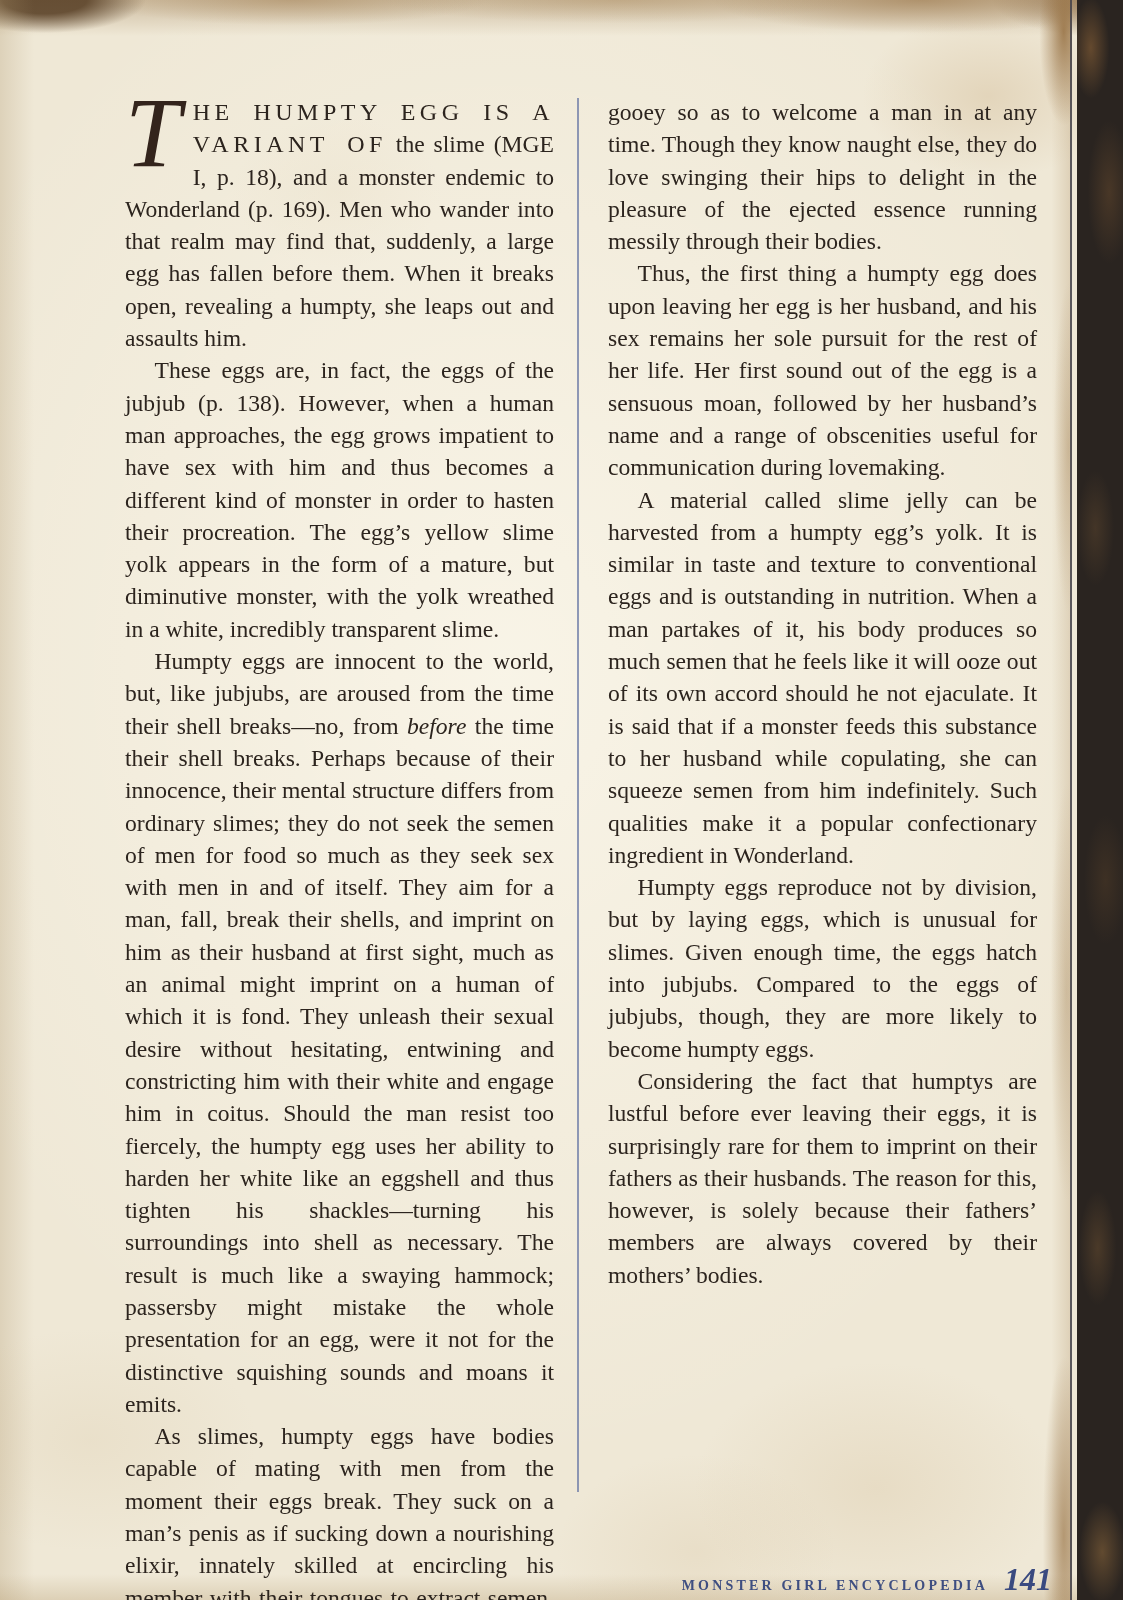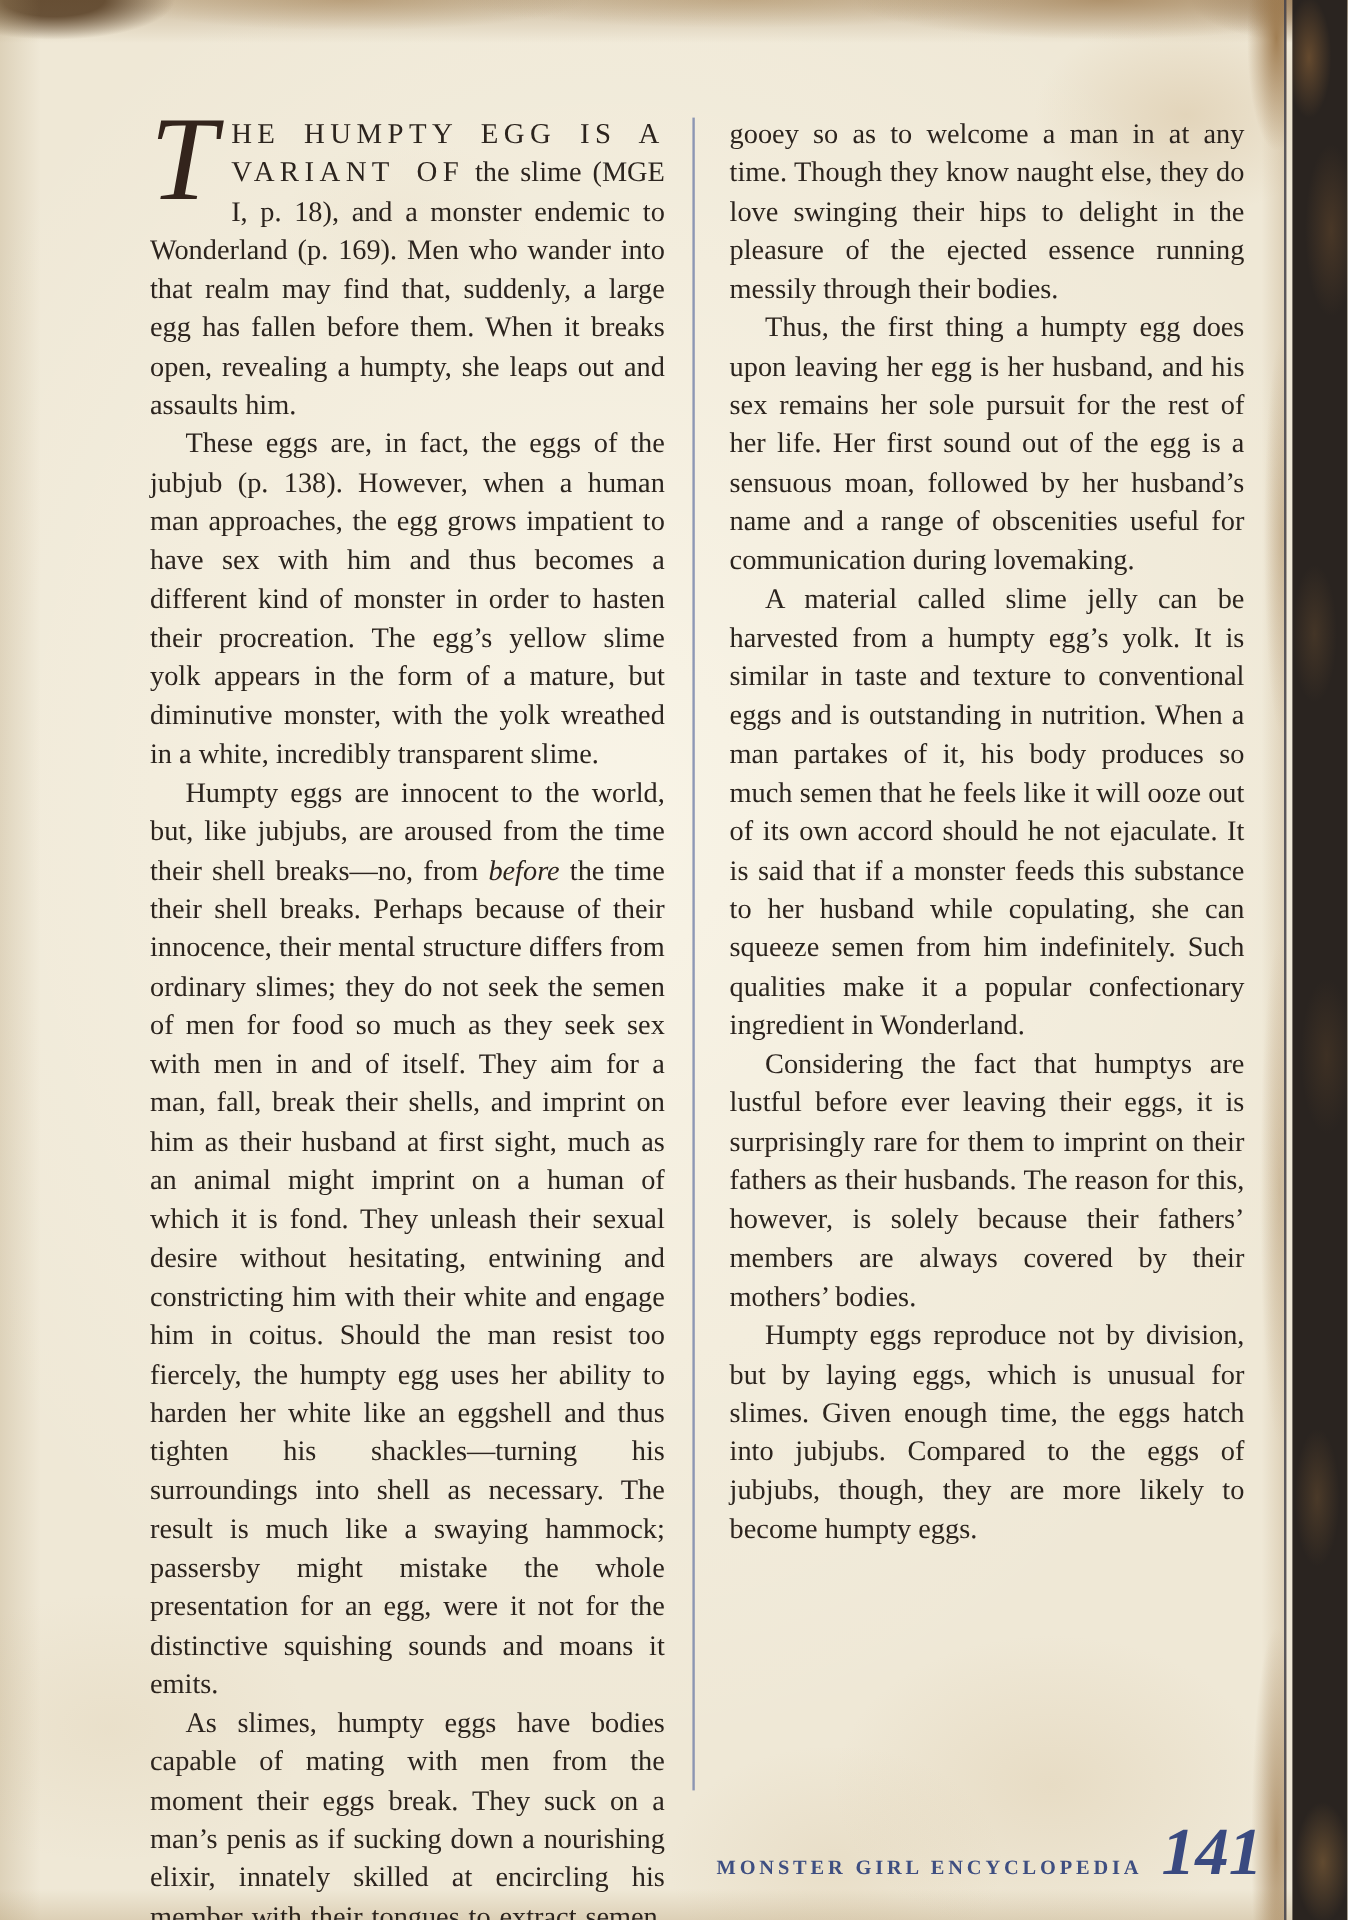--- a/index.html
+++ b/index.html
@@ -82,25 +82,26 @@
   }
   .lead{
     font-size:24px;letter-spacing:4.5px;word-spacing:5px;
   }
   .italic{font-style:italic;}
   .footer{
     position:absolute;top:1516px;left:560px;width:492px;
     display:flex;justify-content:flex-end;align-items:baseline;gap:16px;
   }
   .book-title{
-    font-size:17px;letter-spacing:3.2px;color:#3e4e81;font-weight:600;
+    font-size:14px;letter-spacing:3.2px;color:#3e4e81;font-weight:600;
   }
   .page-number{
-    font-size:56px;font-style:italic;font-weight:bold;color:#3a4a80;
+    font-size:32px;font-style:italic;font-weight:bold;color:#3a4a80;
     line-height:1;
+    margin-top:47px;
   }
 </style>
 </head>
 <body>
 
 <div id="page">
   <div class="top-edge"></div>
   <div class="left-edge"></div>
   <div class="bottom-edge"></div>
   <div class="edge-stain"></div>
@@ -111,21 +112,21 @@
   <div class="col col-left" id="col-left">
       <p><span class="dropcap">T</span><span class="lead">HE HUMPTY EGG IS A VARIANT OF</span><span> the slime (MGE I, p. 18), and a monster endemic to Wonderland (p. 169). Men who wander into that realm may find that, suddenly, a large egg has fallen before them. When it breaks open, revealing a humpty, she leaps out and assaults him.</span></p>
       <p class="ind"><span>These eggs are, in fact, the eggs of the jubjub (p. 138). However, when a human man approaches, the egg grows impatient to have sex with him and thus becomes a different kind of monster in order to hasten their procreation. The egg’s yellow slime yolk appears in the form of a mature, but diminutive monster, with the yolk wreathed in a white, incredibly transparent slime.</span></p>
       <p class="ind"><span>Humpty eggs are innocent to the world, but, like jubjubs, are aroused from the time their shell breaks—no, from </span><span class="italic">before</span><span> the time their shell breaks. Perhaps because of their innocence, their mental structure differs from ordinary slimes; they do not seek the semen of men for food so much as they seek sex with men in and of itself. They aim for a man, fall, break their shells, and imprint on him as their husband at first sight, much as an animal might imprint on a human of which it is fond. They unleash their sexual desire without hesitating, entwining and constricting him with their white and engage him in coitus. Should the man resist too fiercely, the humpty egg uses her ability to harden her white like an eggshell and thus tighten his shackles—turning his surroundings into shell as necessary. The result is much like a swaying hammock; passersby might mistake the whole presentation for an egg, were it not for the distinctive squishing sounds and moans it emits.</span></p>
       <p class="ind"><span>As slimes, humpty eggs have bodies capable of mating with men from the moment their eggs break. They suck on a man’s penis as if sucking down a nourishing elixir, innately skilled at encircling his member with their tongues to extract semen. Their yolks, in the form of slight monsters, remain soft and</span></p>
     </div>
   <div class="col col-right" id="col-right">
       <p><span>gooey so as to welcome a man in at any time. Though they know naught else, they do love swinging their hips to delight in the pleasure of the ejected essence running messily through their bodies.</span></p>
       <p class="ind"><span>Thus, the first thing a humpty egg does upon leaving her egg is her husband, and his sex remains her sole pursuit for the rest of her life. Her first sound out of the egg is a sensuous moan, followed by her husband’s name and a range of obscenities useful for communication during lovemaking.</span></p>
       <p class="ind"><span>A material called slime jelly can be harvested from a humpty egg’s yolk. It is similar in taste and texture to conventional eggs and is outstanding in nutrition. When a man partakes of it, his body produces so much semen that he feels like it will ooze out of its own accord should he not ejaculate. It is said that if a monster feeds this substance to her husband while copulating, she can squeeze semen from him indefinitely. Such qualities make it a popular confectionary ingredient in Wonderland.</span></p>
+      <p class="ind"><span>Humpty eggs reproduce not by division, but by laying eggs, which is unusual for slimes. Given enough time, the eggs hatch into jubjubs. Compared to the eggs of jubjubs, though, they are more likely to become humpty eggs.</span></p>
       <p class="ind"><span>Considering the fact that humptys are lustful before ever leaving their eggs, it is surprisingly rare for them to imprint on their fathers as their husbands. The reason for this, however, is solely because their fathers’ members are always covered by their mothers’ bodies.</span></p>
-      <p class="ind"><span>Humpty eggs reproduce not by division, but by laying eggs, which is unusual for slimes. Given enough time, the eggs hatch into jubjubs. Compared to the eggs of jubjubs, though, they are more likely to become humpty eggs.</span></p>
     </div>
 
   <div class="footer">
     <span class="book-title">MONSTER GIRL ENCYCLOPEDIA</span>
     <span class="page-number">141</span>
   </div>
 </div>
 
 </body></html>

